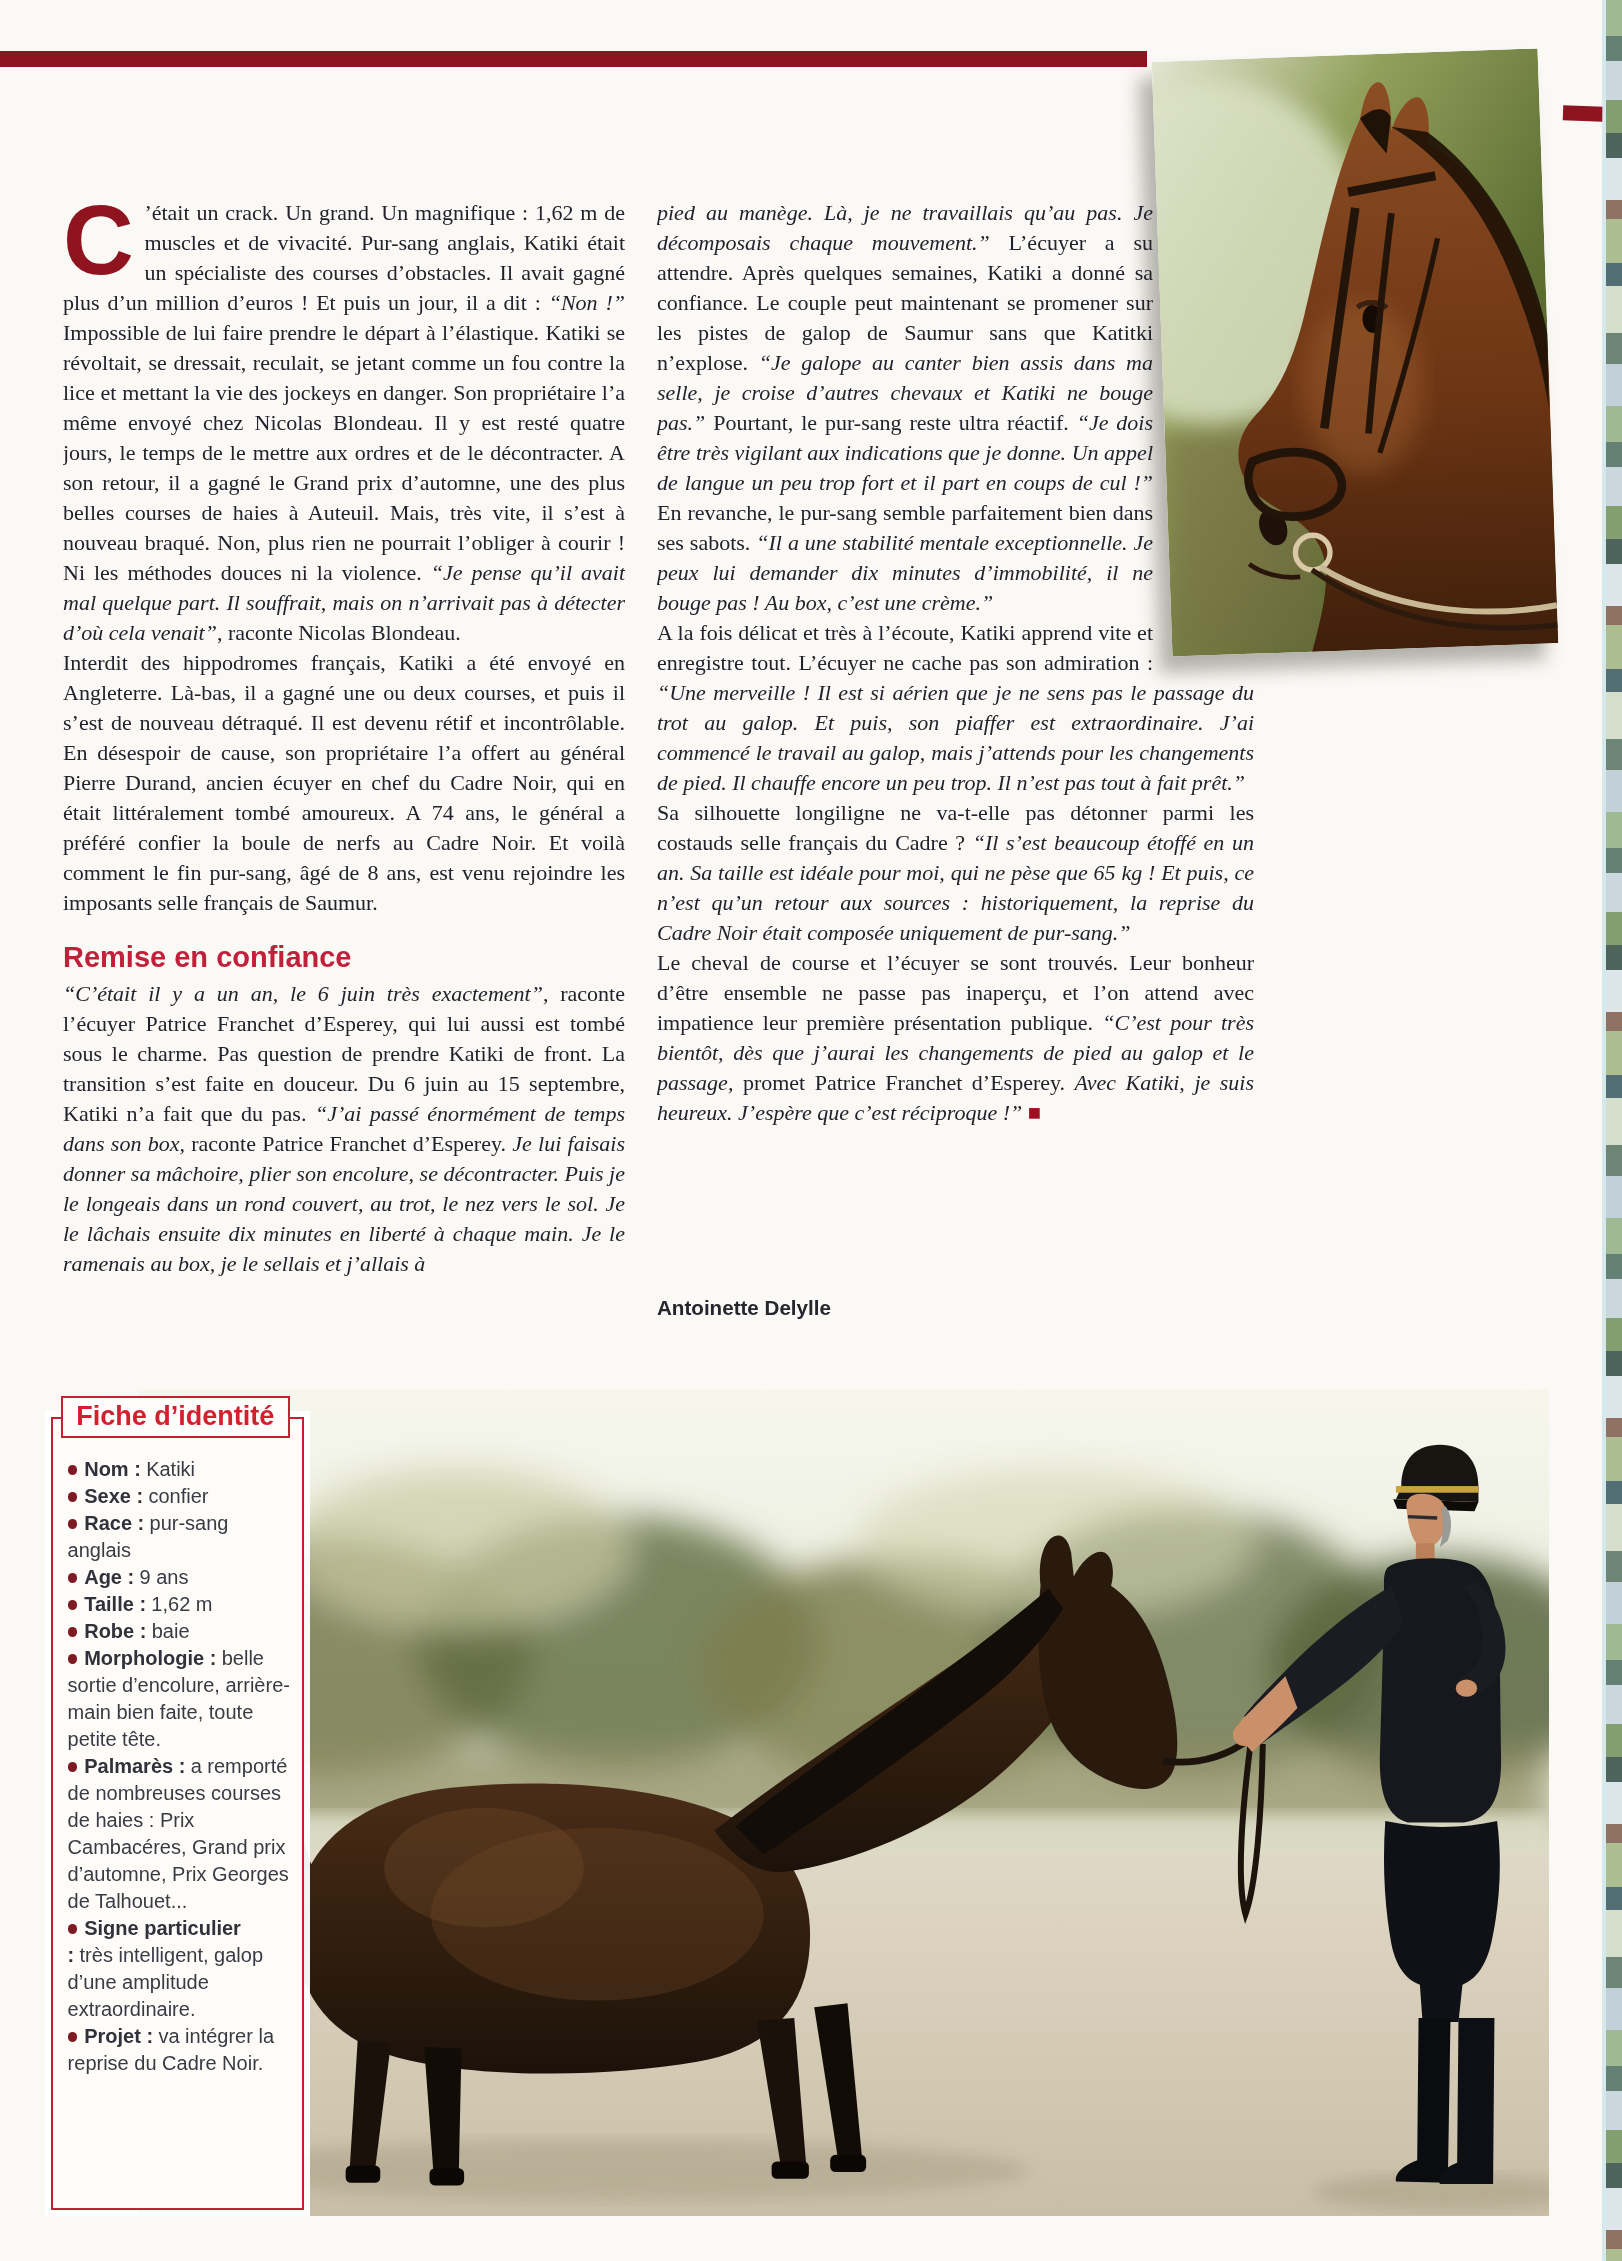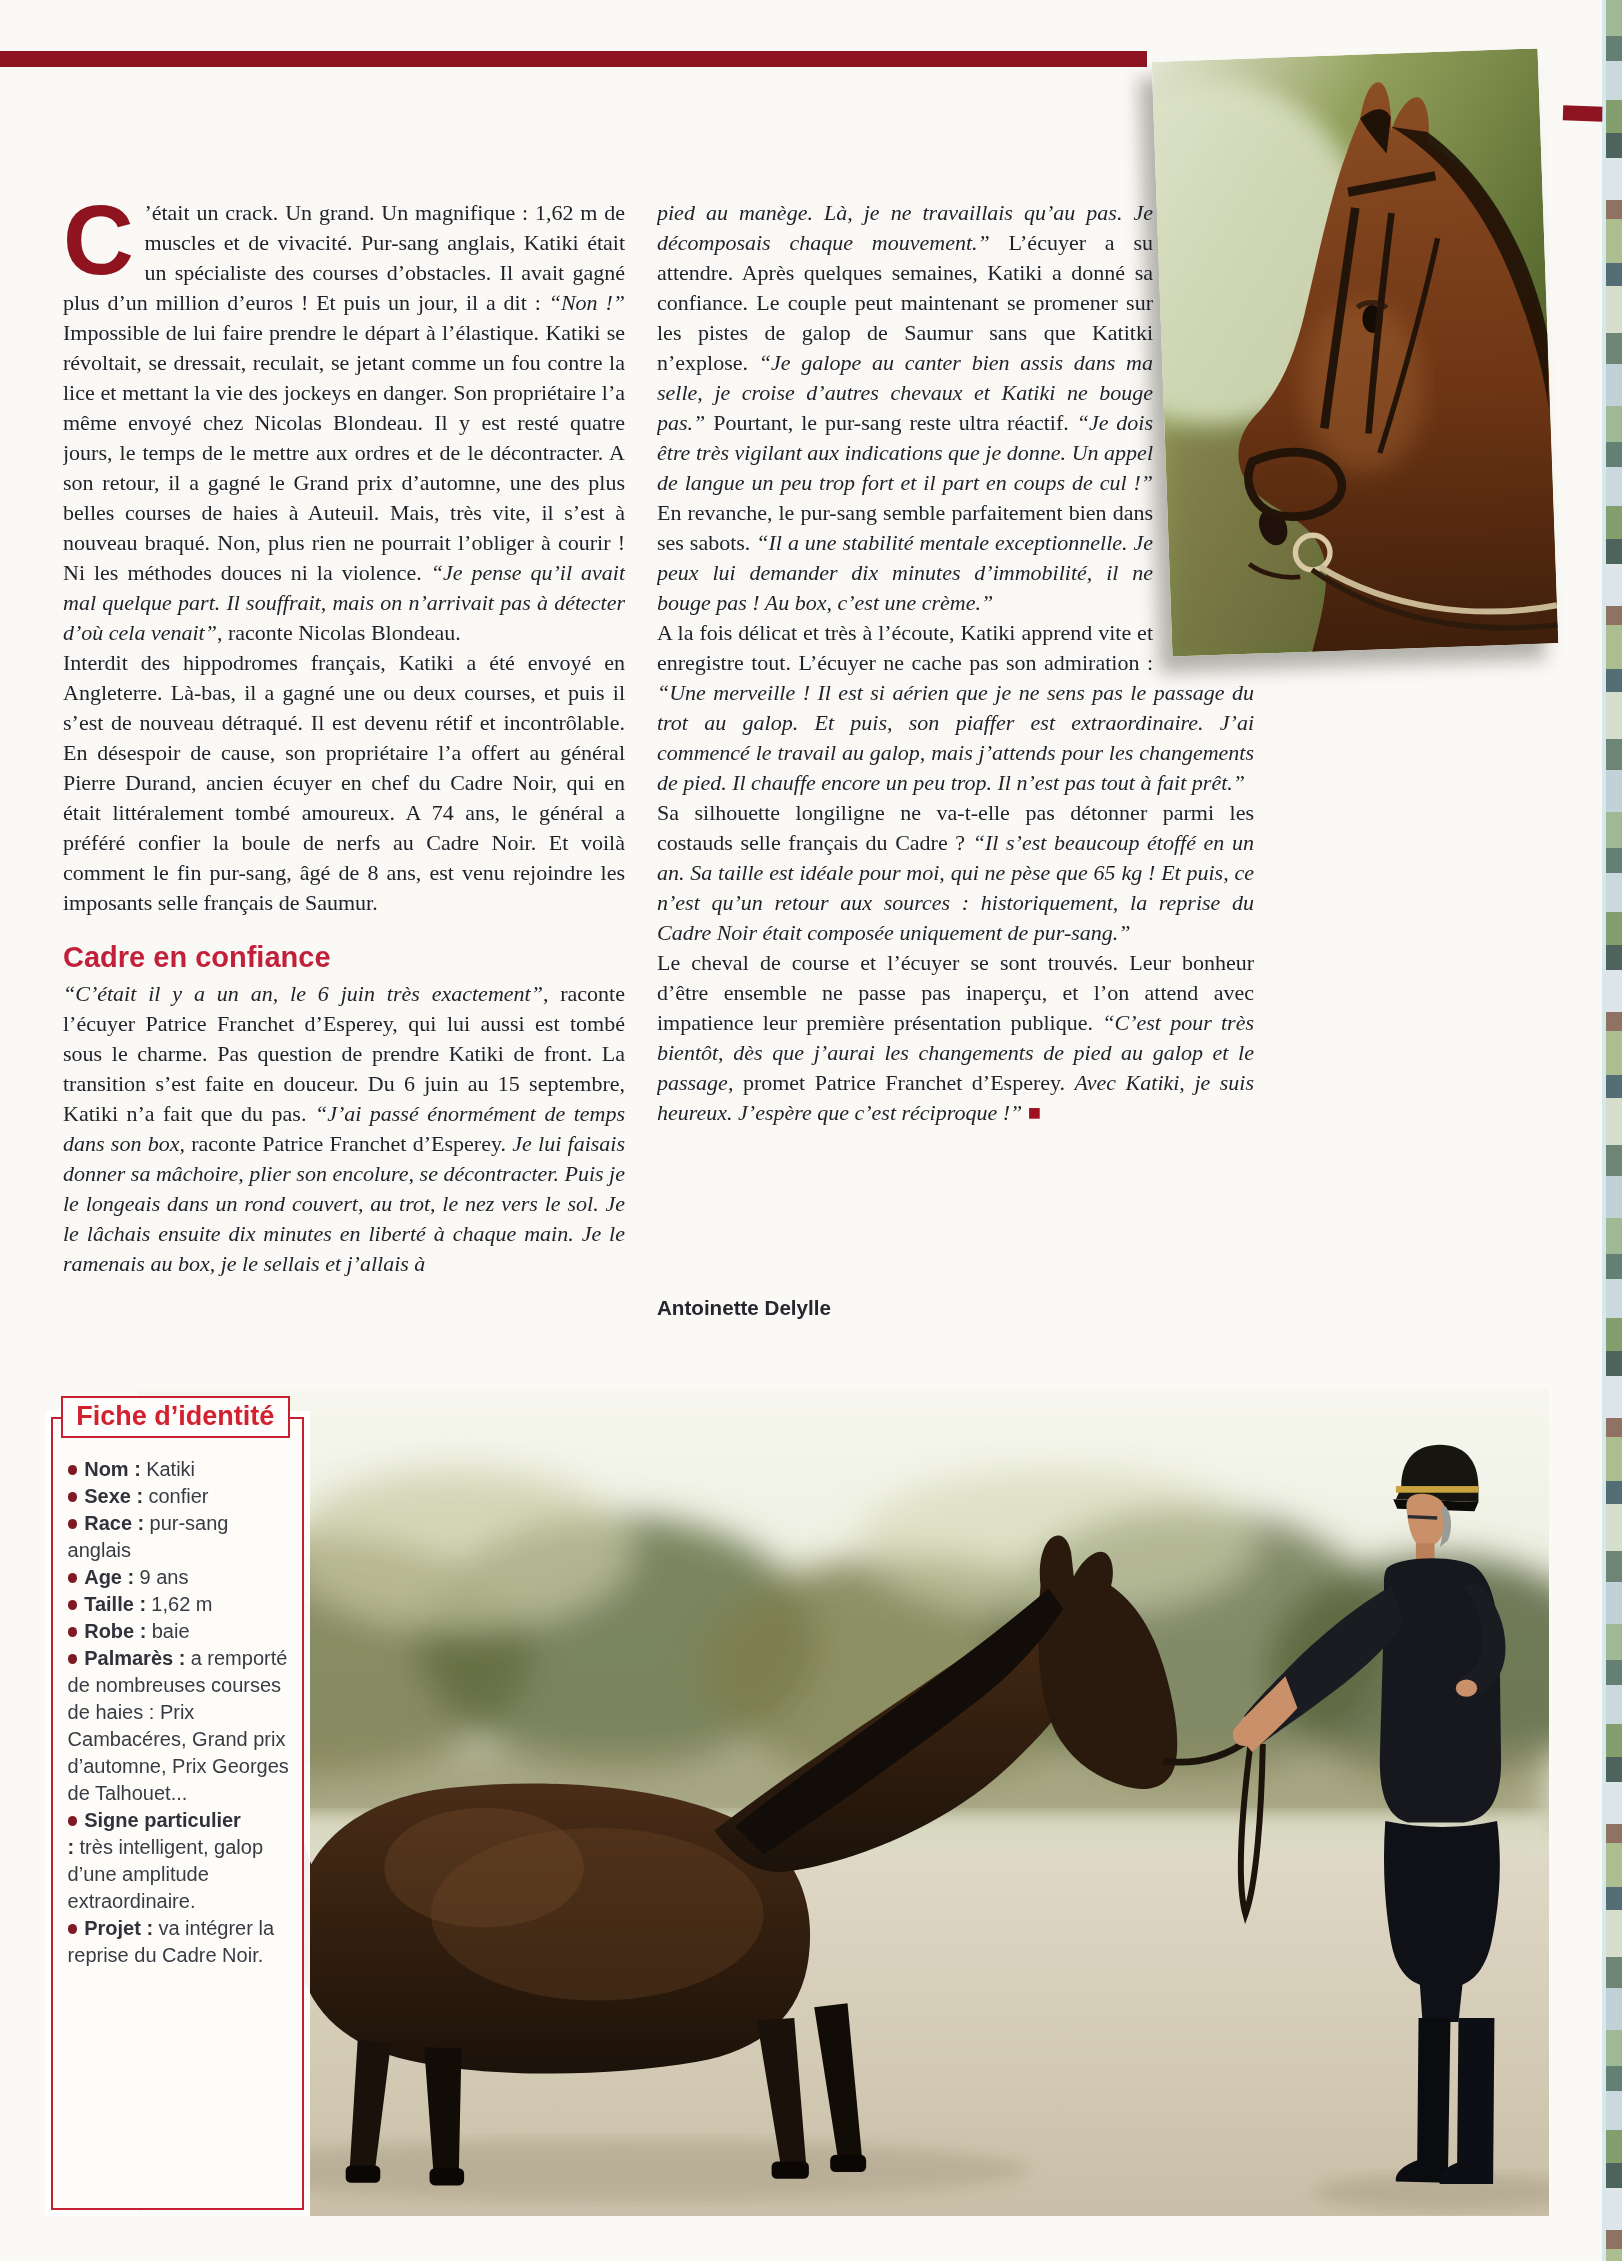--- a/index.html
+++ b/index.html
@@ -116,21 +116,21 @@
         <path d="M226,768 C330,836 460,856 580,838" stroke="#c8b894" stroke-width="9"></path>
         <path d="M214,772 C320,852 450,878 580,868" stroke="#2c1a0d" stroke-width="8"></path>
       </g>
     </svg>
   </figure>
 
   <section>
     <div class="col col1">
       <p><span class="dropcap">C</span><span><span>’était un crack. Un grand. Un magnifique : 1,62 m de muscles et de vivacité. Pur-sang anglais, Katiki était un spécialiste des courses d’obstacles. Il avait gagné plus d’un million d’euros ! Et puis un jour, il a dit : </span><span style="font-style: italic;">“Non !”</span><span> Impossible de lui faire prendre le départ à l’élastique. Katiki se révoltait, se dressait, reculait, se jetant comme un fou contre la lice et mettant la vie des jockeys en danger. Son propriétaire l’a même envoyé chez Nicolas Blondeau. Il y est resté quatre jours, le temps de le mettre aux ordres et de le décontracter. A son retour, il a gagné le Grand prix d’automne, une des plus belles courses de haies à Auteuil. Mais, très vite, il s’est à nouveau braqué. Non, plus rien ne pourrait l’obliger à courir ! Ni les méthodes douces ni la violence. </span><span style="font-style: italic;">“Je pense qu’il avait mal quelque part. Il souffrait, mais on n’arrivait pas à détecter d’où cela venait”</span><span>, raconte Nicolas Blondeau.</span></span></p>
       <p><span>Interdit des hippodromes français, Katiki a été envoyé en Angleterre. Là-bas, il a gagné une ou deux courses, et puis il s’est de nouveau détraqué. Il est devenu rétif et incontrôlable. En désespoir de cause, son propriétaire l’a offert au général Pierre Durand, ancien écuyer en chef du Cadre Noir, qui en était littéralement tombé amoureux. A 74 ans, le général a préféré confier la boule de nerfs au Cadre Noir. Et voilà comment le fin pur-sang, âgé de 8 ans, est venu rejoindre les imposants selle français de Saumur.</span></p>
-      <h2 class="subhead">Cadre en confiance</h2>
+      <h2 class="subhead">Remise en confiance</h2>
       <p><span style="font-style: italic;">“C’était il y a un an, le 6 juin très exactement”</span><span>, raconte l’écuyer Patrice Franchet d’Esperey, qui lui aussi est tombé sous le charme. Pas question de prendre Katiki de front. La transition s’est faite en douceur. Du 6 juin au 15 septembre, Katiki n’a fait que du pas. </span><span style="font-style: italic;">“J’ai passé énormément de temps dans son box, </span><span>raconte Patrice Franchet d’Esperey. </span><span style="font-style: italic;">Je lui faisais donner sa mâchoire, plier son encolure, se décontracter. Puis je le longeais dans un rond couvert, au trot, le nez vers le sol. Je le lâchais ensuite dix minutes en liberté à chaque main. Je le ramenais au box, je le sellais et j’allais à</span></p>
     </div>
     <div class="col col2">
       <span class="spacer"></span>
       <p><span style="font-style: italic;">pied au manège. Là, je ne travaillais qu’au pas. Je décomposais chaque mouvement.”</span><span> L’écuyer a su attendre. Après quelques semaines, Katiki a donné sa confiance. Le couple peut maintenant se promener sur les pistes de galop de Saumur sans que Katitki n’explose. </span><span style="font-style: italic;">“Je galope au canter bien assis dans ma selle, je croise d’autres chevaux et Katiki ne bouge pas.”</span><span> Pourtant, le pur-sang reste ultra réactif. </span><span style="font-style: italic;">“Je dois être très vigilant aux indications que je donne. Un appel de langue un peu trop fort et il part en coups de cul !”</span><span> En revanche, le pur-sang semble parfaitement bien dans ses sabots. </span><span style="font-style: italic;">“Il a une stabilité mentale exceptionnelle. Je peux lui demander dix minutes d’immobilité, il ne bouge pas ! Au box, c’est une crème.”</span></p>
       <p><span>A la fois délicat et très à l’écoute, Katiki apprend vite et enregistre tout. L’écuyer ne cache pas son admiration : </span><span style="font-style: italic;">“Une merveille ! Il est si aérien que je ne sens pas le passage du trot au galop. Et puis, son piaffer est extraordinaire. J’ai commencé le travail au galop, mais j’attends pour les changements de pied. Il chauffe encore un peu trop. Il n’est pas tout à fait prêt.”</span></p>
       <p><span>Sa silhouette longiligne ne va-t-elle pas détonner parmi les costauds selle français du Cadre ? </span><span style="font-style: italic;">“Il s’est beaucoup étoffé en un an. Sa taille est idéale pour moi, qui ne pèse que 65 kg ! Et puis, ce n’est qu’un retour aux sources : historiquement, la reprise du Cadre Noir était composée uniquement de pur-sang.”</span></p>
       <p><span>Le cheval de course et l’écuyer se sont trouvés. Leur bonheur d’être ensemble ne passe pas inaperçu, et l’on attend avec impatience leur première présentation publique. </span><span style="font-style: italic;">“C’est pour très bientôt, dès que j’aurai les changements de pied au galop et le passage, </span><span>promet Patrice Franchet d’Esperey. </span><span style="font-style: italic;">Avec Katiki, je suis heureux. J’espère que c’est réciproque !”</span><span class="endmark"> ■</span></p>
     </div>
     <div class="author">Antoinette Delylle</div>
@@ -220,20 +220,21 @@
   </figure>
 
   <aside class="fiche">
     <div class="fiche-title">Fiche d’identité</div>
     <div class="fi"><span class="dot"></span><b>Nom :</b><span>Katiki</span></div>
     <div class="fi"><span class="dot"></span><b>Sexe :</b><span>confier</span></div>
     <div class="fi"><span class="dot"></span><b>Race :</b><span>pur-sang anglais</span></div>
     <div class="fi"><span class="dot"></span><b>Age :</b><span>9 ans</span></div>
     <div class="fi"><span class="dot"></span><b>Taille :</b><span>1,62 m</span></div>
     <div class="fi"><span class="dot"></span><b>Robe :</b><span>baie</span></div>
+    <div class="fi"><span class="dot"></span><b>Morphologie :</b><span>belle sortie d’encolure, arrière-main bien faite, toute petite tête.</span></div>
     <div class="fi"><span class="dot"></span><b>Palmarès :</b><span>a remporté de nombreuses courses de haies : Prix Cambacéres, Grand prix d’automne, Prix Georges de Talhouet...</span></div>
     <div class="fi"><span class="dot"></span><b>Signe particulier :</b><span>très intelligent, galop d’une amplitude extraordinaire.</span></div>
     <div class="fi"><span class="dot"></span><b>Projet :</b><span>va intégrer la reprise du Cadre Noir.</span></div>
   </aside>
 
 
 </div>
 
 
 </body></html>

